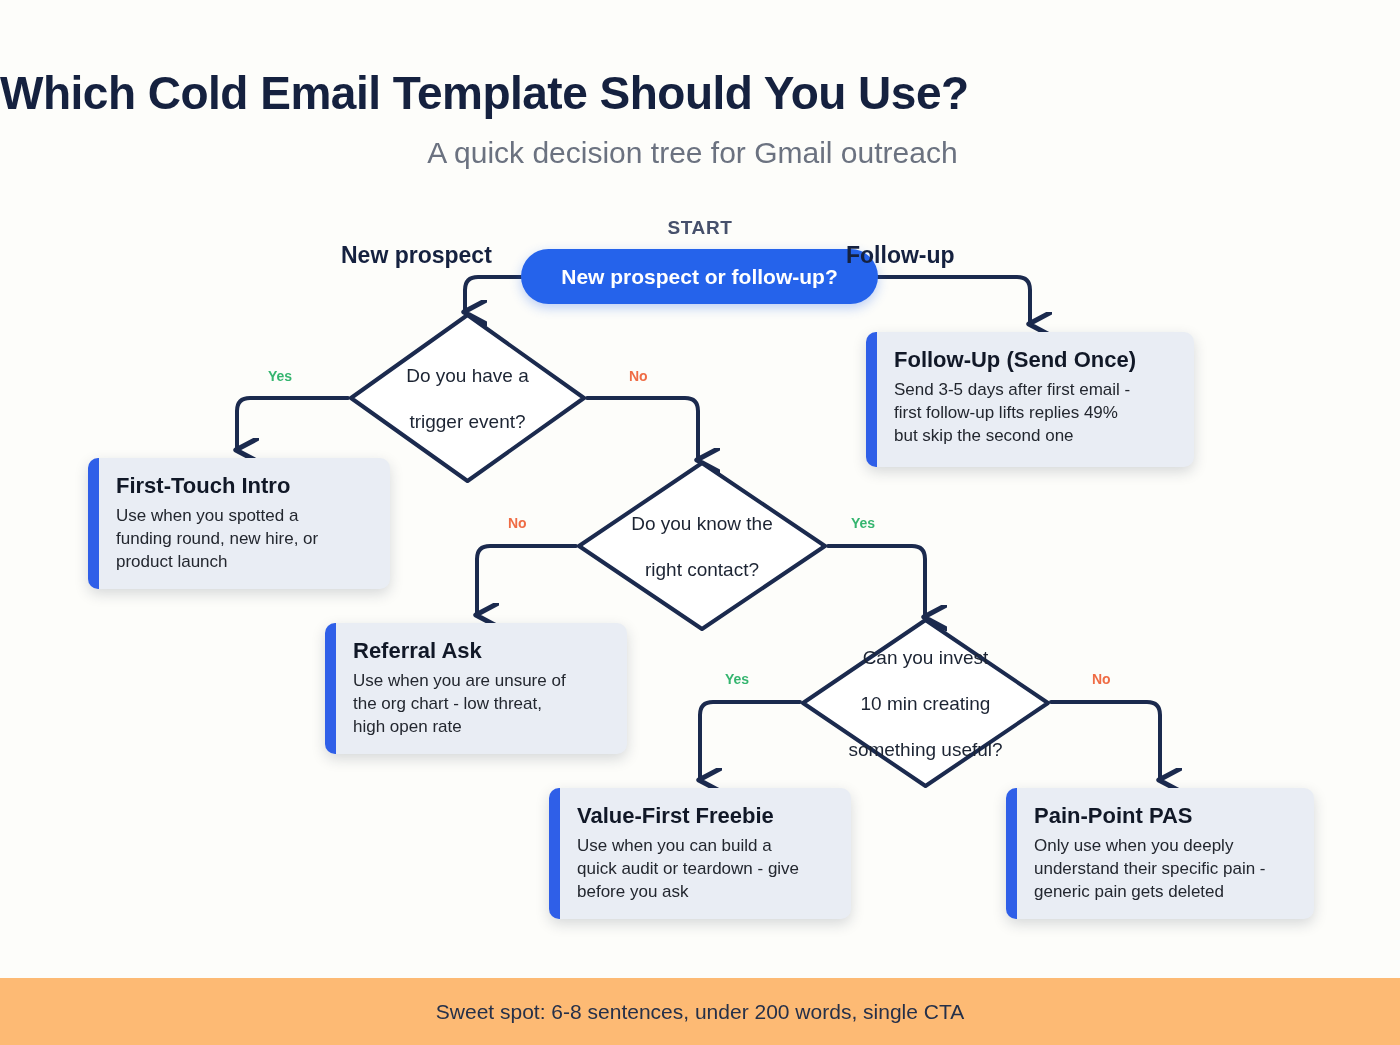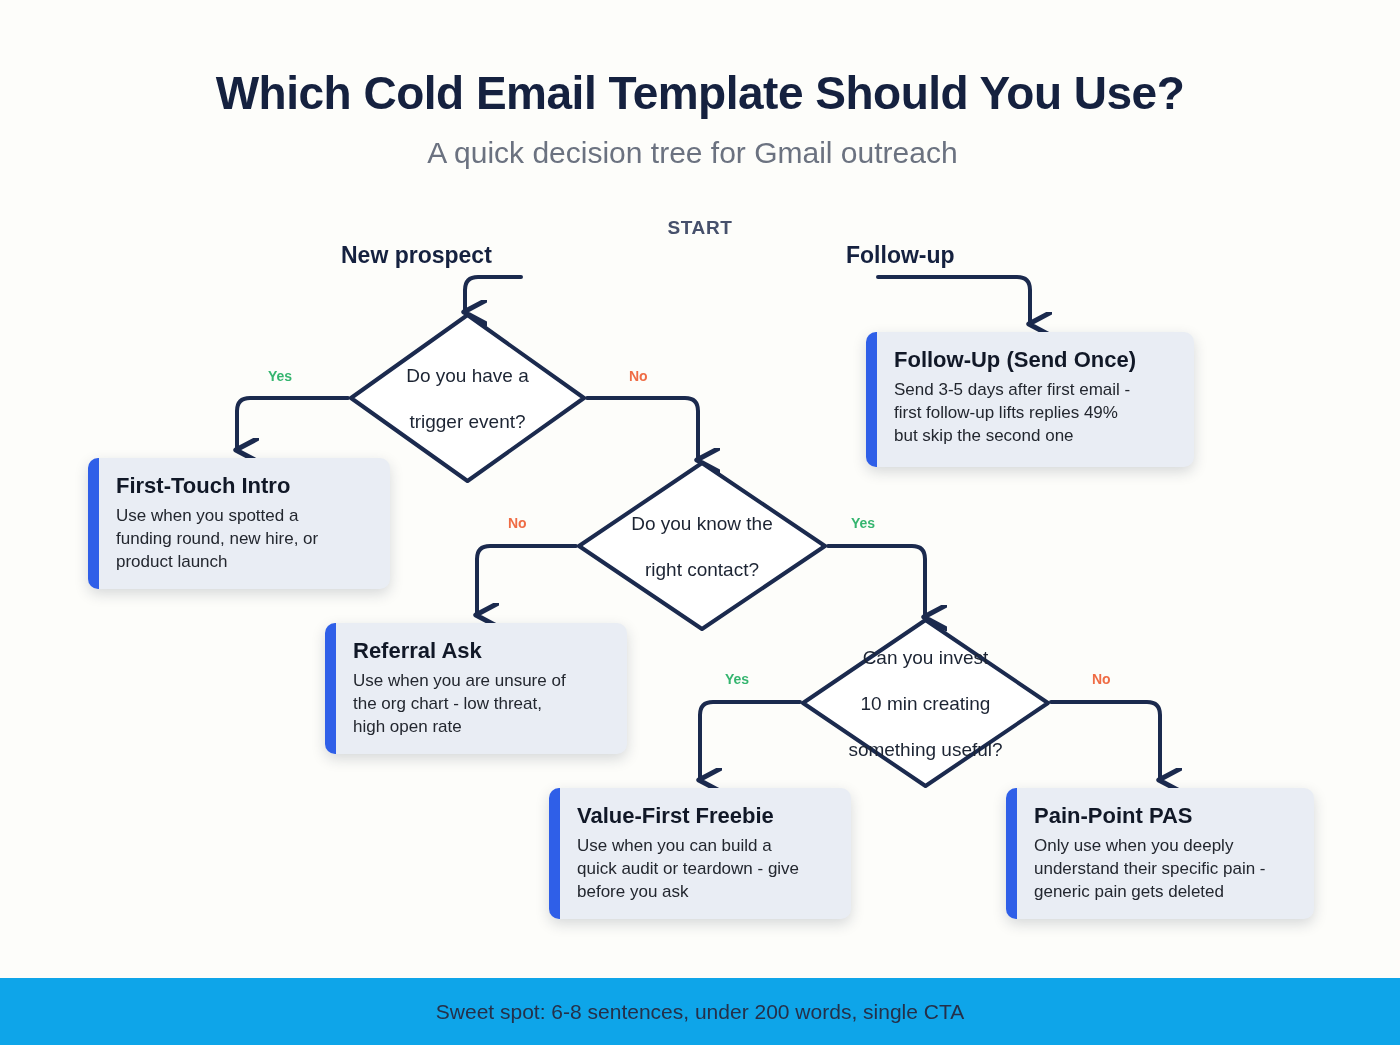--- a/index.html
+++ b/index.html
@@ -17,21 +17,20 @@
     background: #fdfdfa;
     overflow: hidden;
   }
 
   
   .title {
     position: absolute;
     left: 0;
     top: 66px;
     width: 1400px;
-    text-align: center;
     font-size: 46px;
     font-weight: bold;
     color: #15213f;
     letter-spacing: -0.5px;
   }
   .subtitle {
     position: absolute;
     left: 0;
     top: 136px;
     width: 1385px;
@@ -154,21 +153,21 @@
     color: #23272f;
   }
 
   
   .footer {
     position: absolute;
     left: 0;
     top: 978px;
     width: 1400px;
     height: 67px;
-    background: #0ea5e9;
+    background: #fdba74;
     display: flex;
     align-items: center;
     justify-content: center;
   }
   .footer span {
     font-size: 21px;
     color: #253049;
   }
 </style>
 </head>
@@ -199,20 +198,23 @@
 
       <path d="M828,546 L912,546 Q925,546 925,559 L925,617" marker-end="url(#arrow)"></path>
 
       <path d="M800,702 L713,702 Q700,702 700,715 L700,780" marker-end="url(#arrow)"></path>
 
       <path d="M1051,702 L1147,702 Q1160,702 1160,715 L1160,780" marker-end="url(#arrow)"></path>
     </g>
   </svg>
 
   <div class="start-label">START</div>
+  <div class="start-pill">
+    <span>New prospect or follow-up?</span>
+  </div>
   <div class="edge-label big" style="left:341px; top:242px;">New prospect</div>
   <div class="edge-label big" style="left:846px; top:242px;">Follow-up</div>
 
   <div class="diamond" style="left:348px; top:312px; width:239px; height:172px;">
     <svg class="shape" viewBox="0 0 239 172" preserveAspectRatio="none">
       <polygon points="119.5,3 236,86 119.5,169 3,86" fill="#ffffff" stroke="#1b2a4e" stroke-width="4" stroke-linejoin="round"></polygon>
     </svg>
     <div class="dtext">
       <div>Do you have a</div>
       <div>trigger event?</div>

